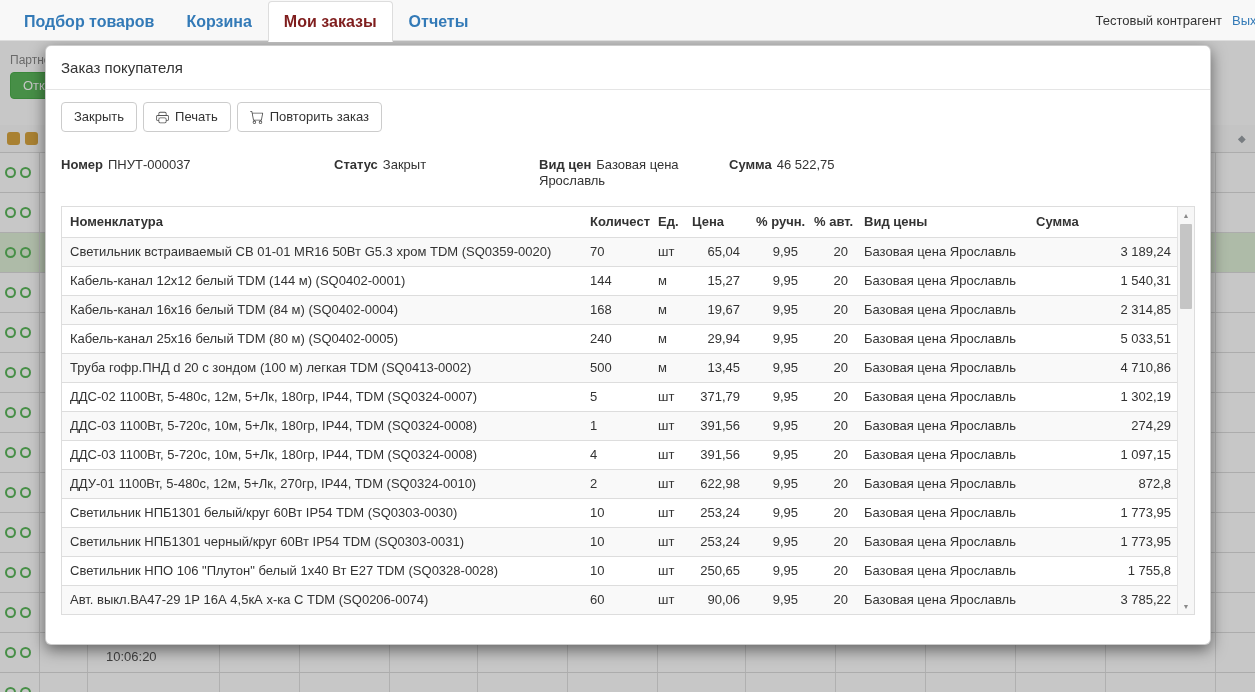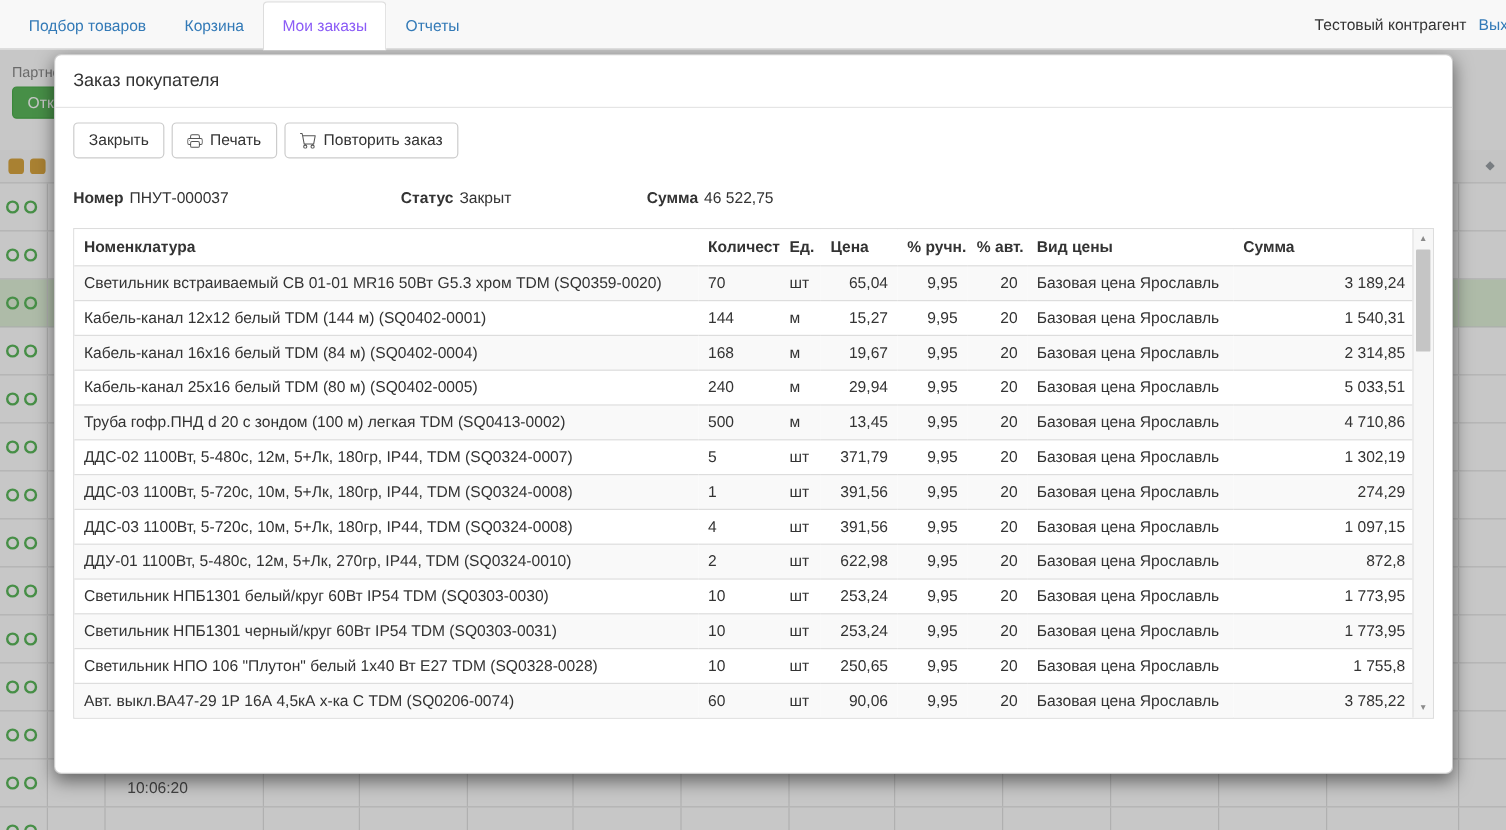--- a/index.html
+++ b/index.html
@@ -9,26 +9,26 @@
     background: #fff; position: relative; font-size: 13px; color: #333;
   }
 
   
   .nav {
     position: absolute; top: 0; left: 0; width: 1255px; height: 41px;
     background: #f8f8f8; border-bottom: 1px solid #ddd; z-index: 40;
   }
   .nav-tabs { display: flex; align-items: flex-end; height: 41px; padding-left: 8px; }
   .nav-tab {
-    display: block; padding: 11px 15px 10px; font-size: 13px; color: #337ab7;
+    display: block; padding: 11px 15px 10px; font-size: 16px; color: #337ab7;
     text-decoration: none; cursor: pointer; margin-bottom: -1px;
-    border: 1px solid transparent; border-radius: 4px 4px 0 0; line-height: 18px;
+    border: 1px solid transparent; border-radius: 4px 4px 0 0; line-height: 18px; font-weight: bold;
   }
   .nav-tab.active {
-    background: #fff; border-color: #ddd; border-bottom-color: transparent; color: #8b5cf6;
+    background: #fff; border-color: #ddd; border-bottom-color: transparent; color: #7f1d1d;
   }
   .nav-right {
     position: absolute; right: -16px; top: 0; height: 41px;
     display: flex; align-items: center; gap: 10px; white-space: nowrap;
   }
   .nav-user { color: #333; margin-left: 13px; }
   .nav-logout { color: #337ab7; text-decoration: none; cursor: pointer; }
 
   
   .page-bg { position: absolute; top: 41px; left: 0; width: 1255px; height: 651px; background: #fff; z-index: 1; }
@@ -446,20 +446,21 @@
             <path d="M0 1.5A.5.5 0 0 1 .5 1H2a.5.5 0 0 1 .485.379L2.89 3H14.5a.5.5 0 0 1 .491.592l-1.5 8A.5.5 0 0 1 13 12H4a.5.5 0 0 1-.491-.408L2.01 3.607 1.61 2H.5a.5.5 0 0 1-.5-.5zM3.102 4l1.313 7h8.17l1.313-7H3.102zM5 12a2 2 0 1 0 0 4 2 2 0 0 0 0-4zm7 0a2 2 0 1 0 0 4 2 2 0 0 0 0-4zm-7 1a1 1 0 1 1 0 2 1 1 0 0 1 0-2zm7 0a1 1 0 1 1 0 2 1 1 0 0 1 0-2z"></path>
           </svg>
       </span>
       <span>Повторить заказ</span>
     </button>
   </div>
 
   <div class="order-info" id="order-info">
       <div><span class="info-label">Номер</span><span class="info-value">ПНУТ-000037</span></div>
       <div><span class="info-label">Статус</span><span class="info-value">Закрыт</span></div>
+      <div><span class="info-label">Вид цен</span><span class="info-value">Базовая цена Ярославль</span></div>
       <div><span class="info-label">Сумма</span><span class="info-value">46 522,75</span></div>
     </div>
 
   <div class="table-wrap">
     <table class="items">
       <colgroup>
         <col style="width:520px">
           <col style="width:68px">
           <col style="width:34px">
           <col style="width:64px">

